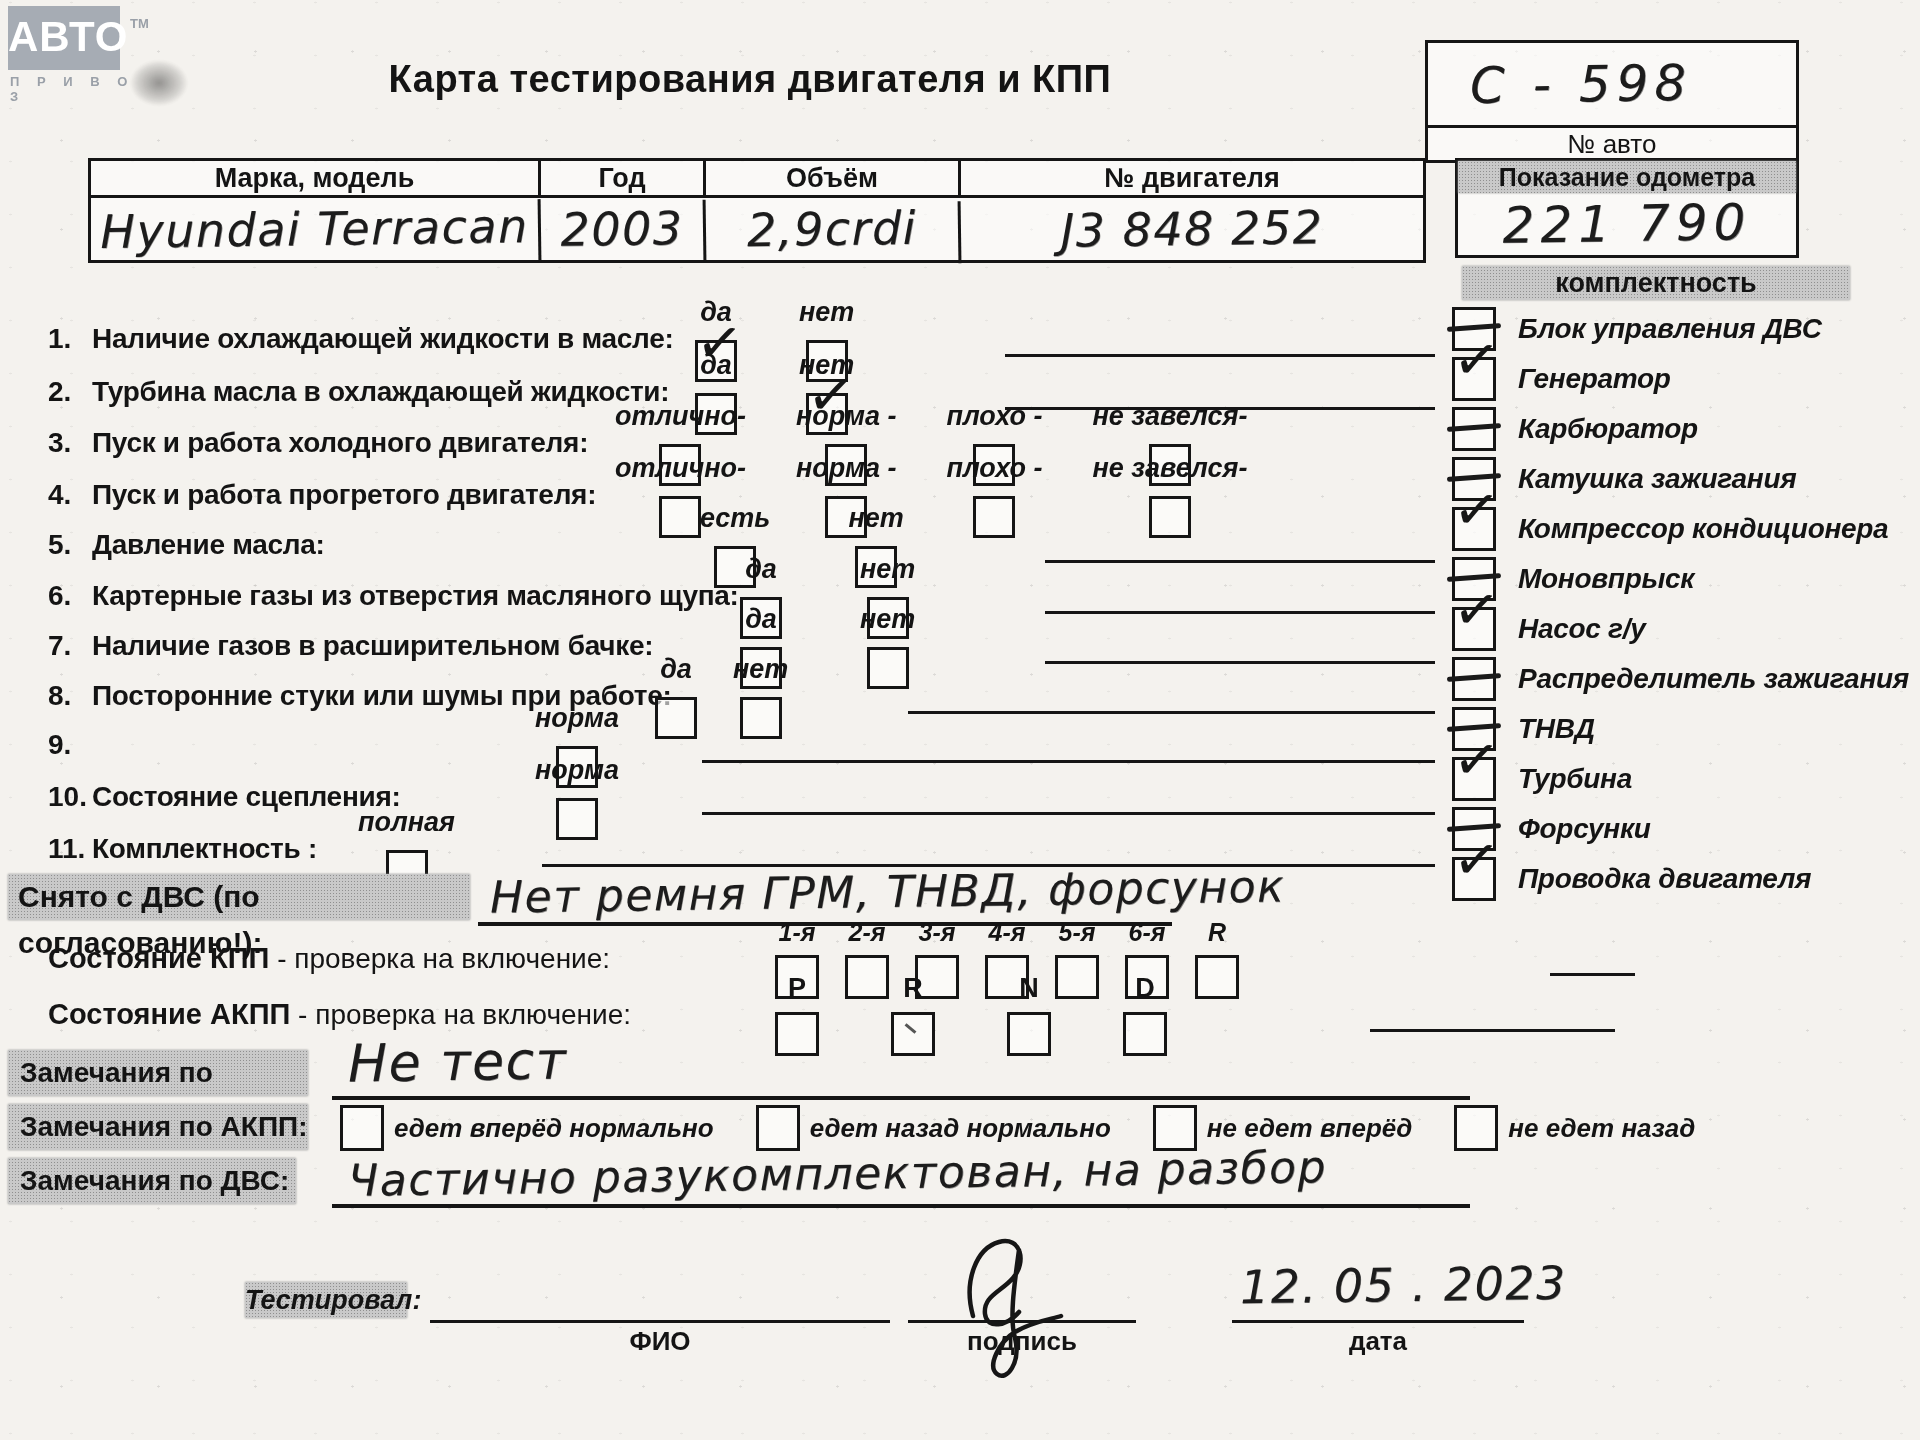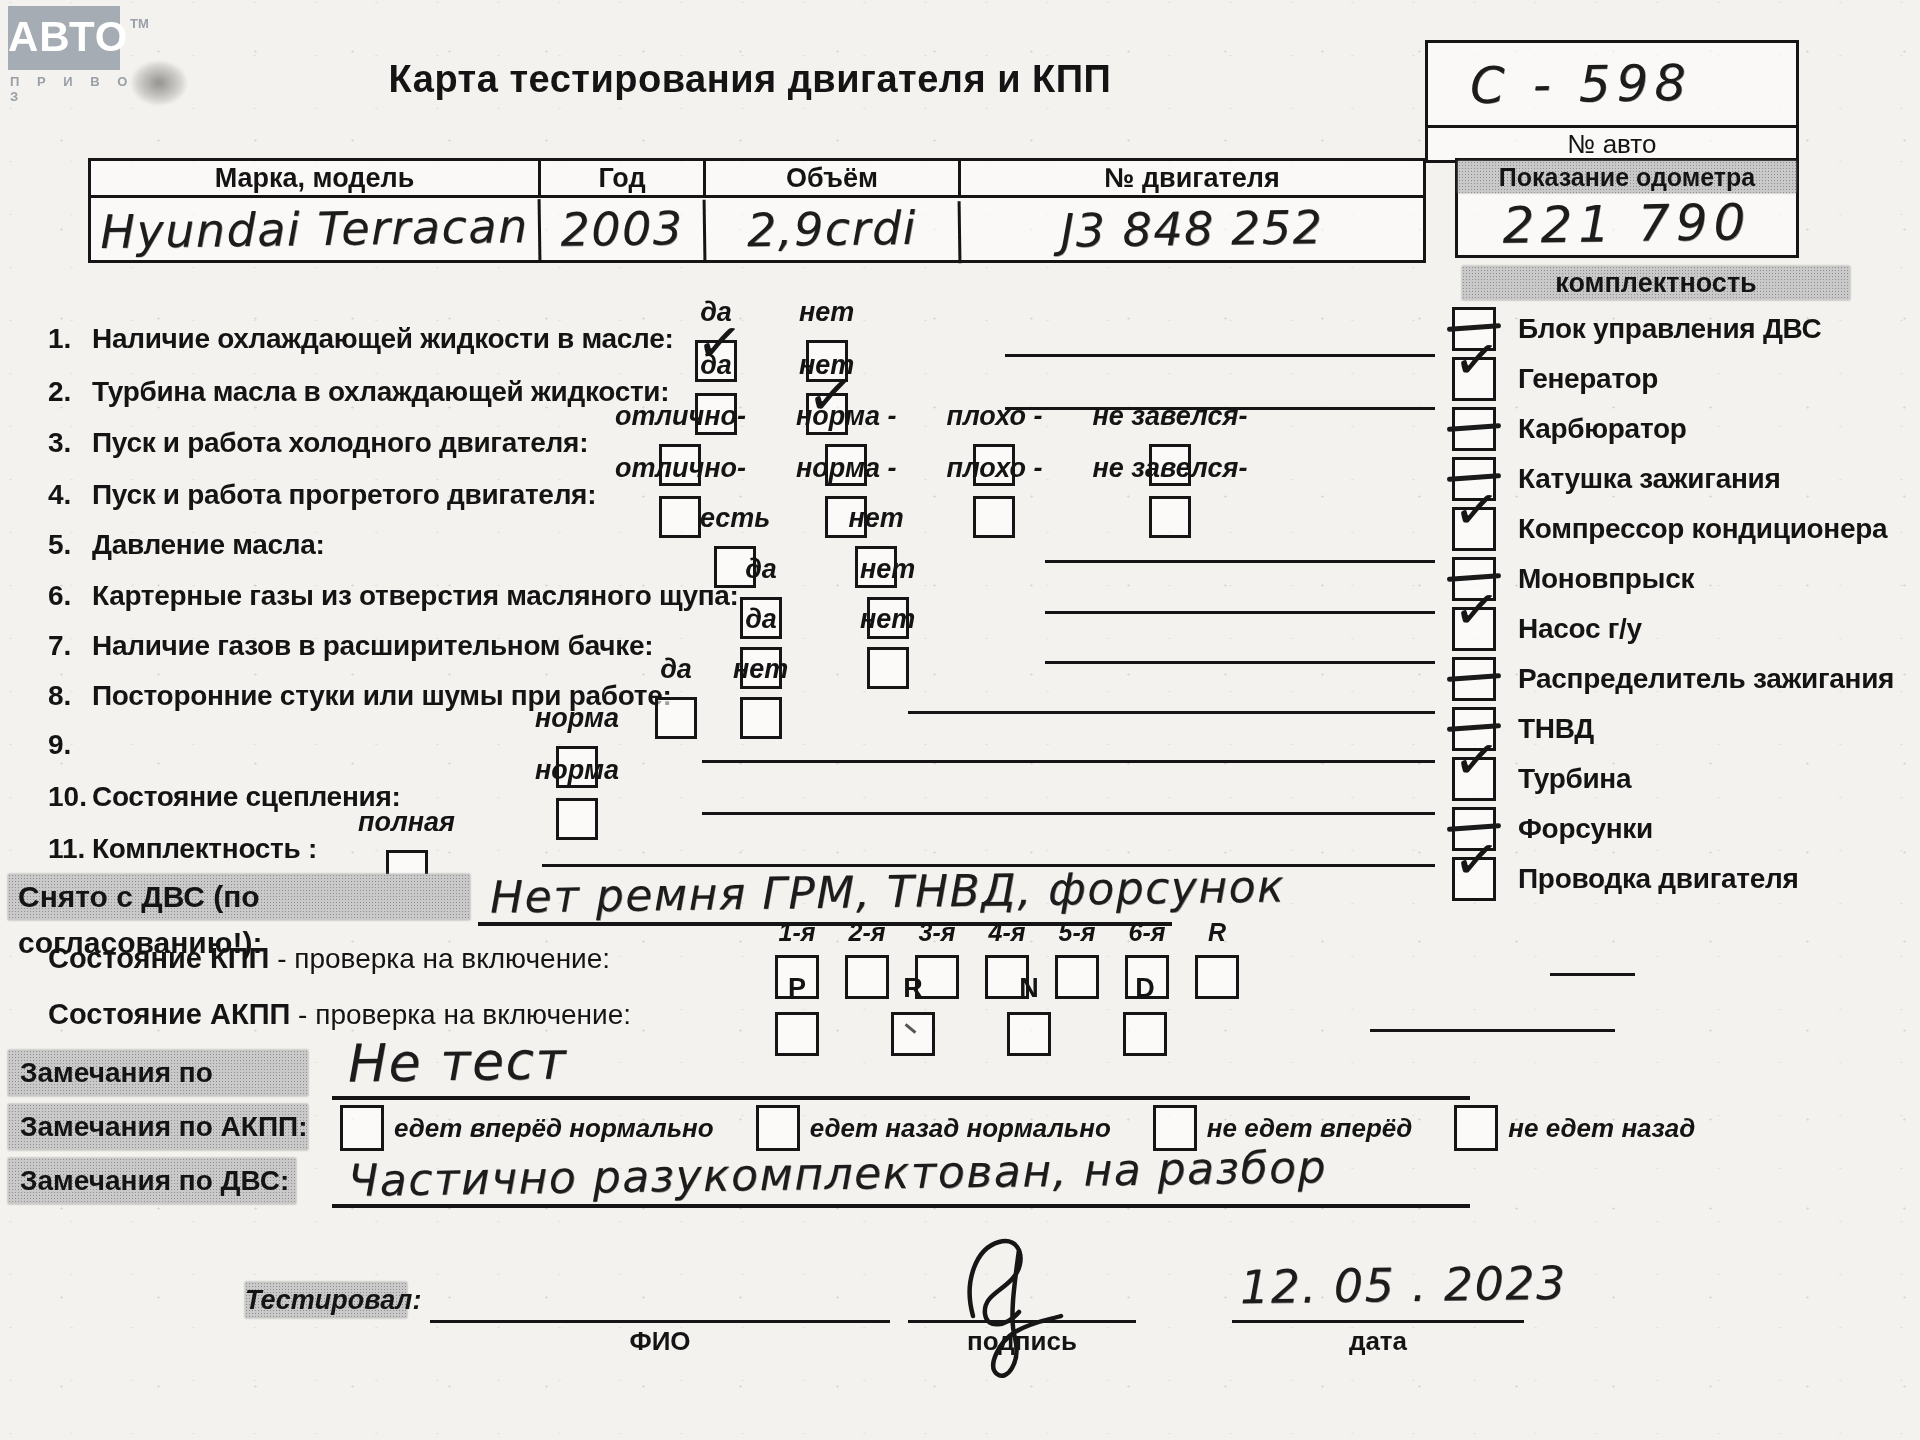--- a/index.html
+++ b/index.html
@@ -112,21 +112,21 @@
   .note-opts{position:absolute;left:340px;top:0;height:52px;display:flex;align-items:center;gap:42px;}
   .note-opt{display:flex;align-items:center;gap:10px;}
   .note-opt .opt-label{font-size:26px;}
   .note-opt .box{width:38px;height:40px;}
   
   .eq-header{left:1462px;top:266px;width:388px;height:34px;line-height:34px;text-align:center;
      font-weight:bold;font-size:27px;}
   .eq-list{left:1452px;top:310px;display:flex;flex-direction:column;gap:12px;}
   .eq-item{display:flex;align-items:center;gap:22px;height:38px;}
   .eq-item .box{width:38px;height:38px;border-width:3.5px;}
-  .eq-label{font-weight:bold;font-size:28px;letter-spacing:-0.3px;white-space:nowrap;}
+  .eq-label{font-weight:bold;font-size:28px;letter-spacing:-0.3px;white-space:nowrap;font-style:italic;}
   
   .footer{left:0;top:1268px;width:1920px;height:160px;}
   .tested-label{position:absolute;left:245px;top:14px;width:162px;height:36px;line-height:36px;
      text-align:center;font-weight:bold;font-style:italic;font-size:27px;}
   .f-line{position:absolute;top:52px;border-bottom:3.5px solid #151515;}
   .fio-line{left:430px;width:460px;}
   .sign-line{left:908px;width:228px;}
   .date-line{left:1232px;width:292px;}
   .f-cap{position:absolute;top:58px;text-align:center;font-weight:bold;font-size:26px;}
   .fio-cap{left:430px;width:460px;}

